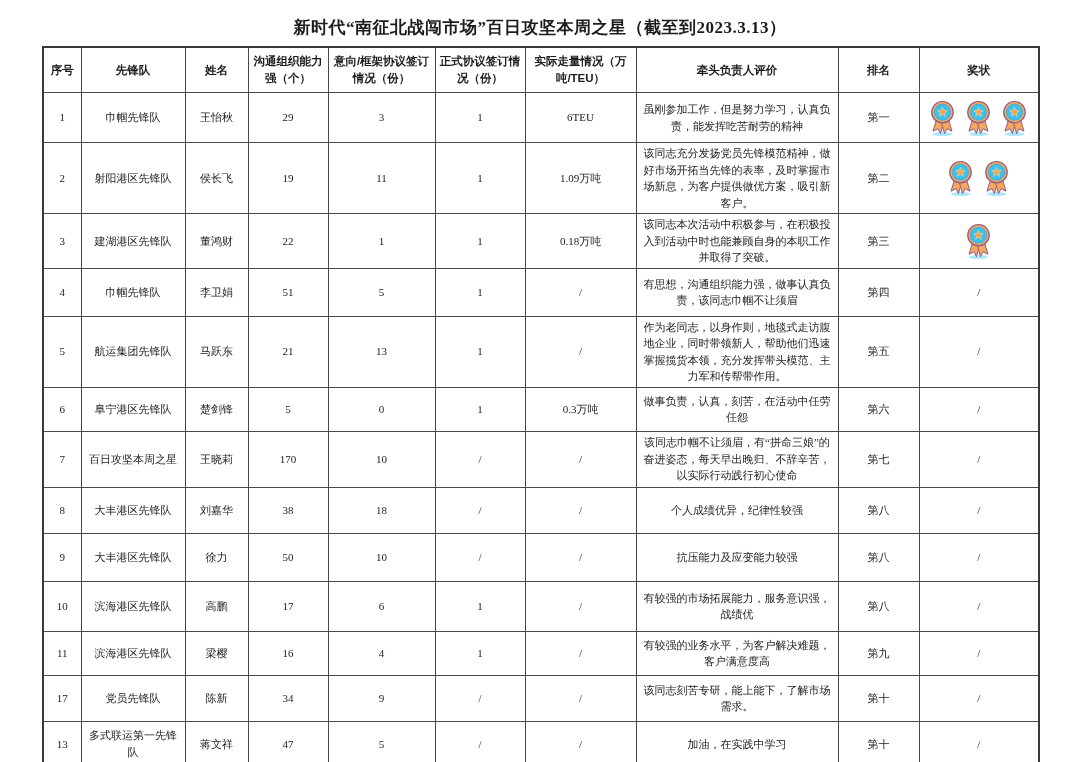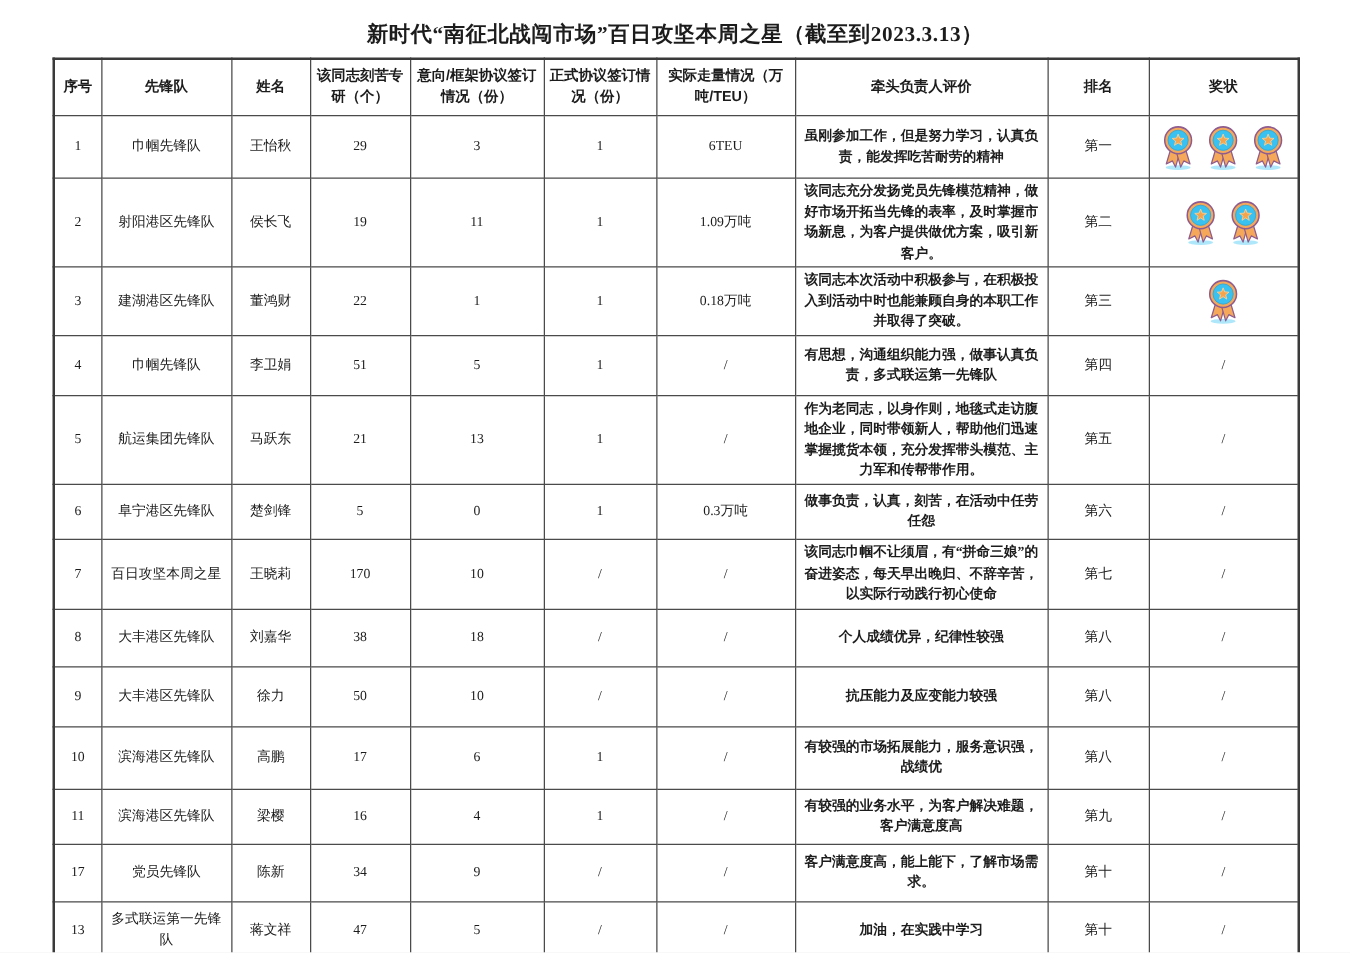--- a/index.html
+++ b/index.html
@@ -42,21 +42,20 @@
   }
   table.report td{
     font-size:11px;
     line-height:1.5;
   }
   td.cell-eval{
     text-align:left;
     font-size:10.5px;
     line-height:1.65;
     padding:3px 7px;
-    font-weight:bold;
   }
   td.cell-rank{
     font-weight:normal;
     font-size:11px;
   }
   td.cell-award .medals{
     display:flex;flex-direction:row;justify-content:center;align-items:center;gap:3px;
   }
   tbody tr:nth-child(1){height:50px}
   tbody tr:nth-child(2){height:56px}
@@ -90,21 +89,21 @@
       <col style="width:111px">
         <col style="width:202px">
         <col style="width:81px">
       <col style="width:120px">
     </colgroup>
     <thead>
       <tr>
         <th>序号</th>
         <th>先锋队</th>
         <th>姓名</th>
-        <th>该同志刻苦专研（个）</th>
+        <th>沟通组织能力强（个）</th>
         <th>意向/框架协议签订情况（份）</th>
         <th>正式协议签订情况（份）</th>
         <th>实际走量情况（万吨/TEU）</th>
         <th>牵头负责人评价</th>
         <th>排名</th>
         <th>奖状</th>
       </tr>
     </thead>
     <tbody>
         <tr>
@@ -201,21 +200,21 @@
           </td>
     </tr>
         <tr>
       <td>4</td>
       <td>巾帼先锋队</td>
       <td>李卫娟</td>
       <td>51</td>
       <td>5</td>
       <td>1</td>
       <td>/</td>
-      <td class="cell-eval">有思想，沟通组织能力强，做事认真负责，多式联运第一先锋队</td>
+      <td class="cell-eval">有思想，沟通组织能力强，做事认真负责，该同志巾帼不让须眉</td>
       <td class="cell-rank">第四</td>
       <td class="cell-award">/</td>
     </tr>
         <tr>
       <td>5</td>
       <td>航运集团先锋队</td>
       <td>马跃东</td>
       <td>21</td>
       <td>13</td>
       <td>1</td>
@@ -297,21 +296,21 @@
       <td class="cell-award">/</td>
     </tr>
         <tr>
       <td>17</td>
       <td>党员先锋队</td>
       <td>陈新</td>
       <td>34</td>
       <td>9</td>
       <td>/</td>
       <td>/</td>
-      <td class="cell-eval">客户满意度高，能上能下，了解市场需求。</td>
+      <td class="cell-eval">该同志刻苦专研，能上能下，了解市场需求。</td>
       <td class="cell-rank">第十</td>
       <td class="cell-award">/</td>
     </tr>
         <tr>
       <td>13</td>
       <td>多式联运第一先锋队</td>
       <td>蒋文祥</td>
       <td>47</td>
       <td>5</td>
       <td>/</td>

